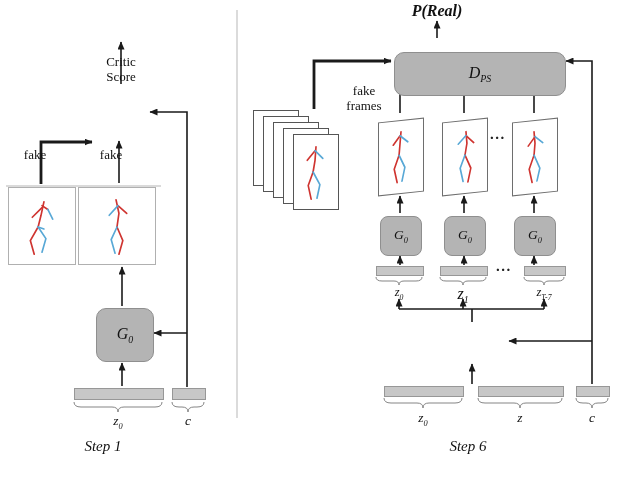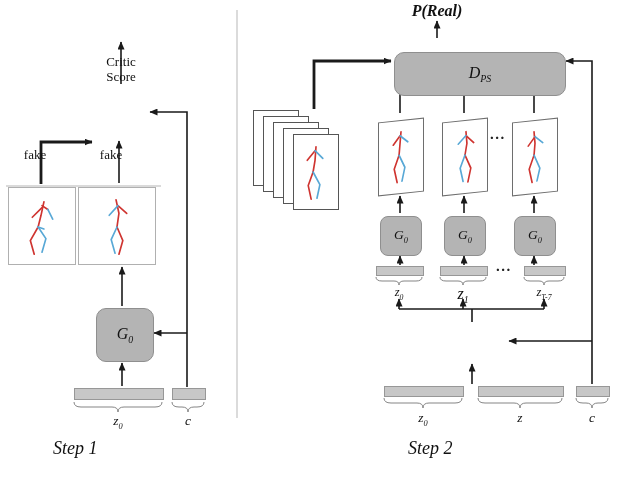--- a/index.html
+++ b/index.html
@@ -14,21 +14,21 @@
   .ah{fill:var(--arrow-color,#1a1a1a);}
   .node{position:absolute;background:var(--box-fill,#b4b4b4);
         border:1px solid var(--box-border,#8f8f8f);border-radius:10px;
         display:flex;align-items:center;justify-content:center;
         font-style:italic;font-size:16px;}
   .node.small{border-radius:8px;font-size:13.5px;}
   .bar{position:absolute;background:var(--bar-fill,#c7c7c7);
        border:1px solid var(--bar-border,#979797);}
   .mlabel{position:absolute;font-style:italic;font-size:13.5px;text-align:center;}
   .alabel{position:absolute;font-size:13px;text-align:center;line-height:1.15;font-style:normal;}
-  .steplabel{position:absolute;font-style:italic;font-size:18px;text-align:left;}
+  .steplabel{position:absolute;font-style:italic;font-size:15px;text-align:center;}
   sub{font-size:0.62em;}
   .frame{position:absolute;background:#fff;border:1px solid #b0b0b0;
          display:flex;align-items:center;justify-content:center;}
   .stackframe{position:absolute;background:#fff;border:1px solid #555;
               display:flex;align-items:center;justify-content:center;}
   .pframe{position:absolute;background:#fff;border:1px solid #6e6e6e;
           transform:skewY(-6deg);display:flex;align-items:center;justify-content:center;}
   .dots{position:absolute;font-size:15px;letter-spacing:1.5px;font-weight:bold;color:#222;}
   .skel{stroke-linecap:round;fill:none;}
   .skel .r{stroke:var(--skeleton-red,#cf3430);stroke-width:1.7;}
@@ -130,20 +130,21 @@
   <div class="mlabel" style="left:172px;top:413px;width:32px;">c</div>
 
   <div class="steplabel" style="left:53px;top:438px;width:100px;">Step 1</div>
 
   <div class="mlabel" style="left:392px;top:2px;width:90px;font-size:16px;font-weight:bold;">P(Real)</div>
 
   <div class="node" style="left:394px;top:52px;width:170px;height:42px;">
     <span><span>D</span><sub>PS</sub></span>
   </div>
 
+  <div class="alabel" style="left:340px;top:84px;width:48px;">fake frames</div>
 
   <div class="stackframe" style="left:253px;top:110px;width:44px;height:74px;"></div>
   <div class="stackframe" style="left:263px;top:116px;width:44px;height:74px;"></div>
   <div class="stackframe" style="left:273px;top:122px;width:44px;height:74px;"></div>
   <div class="stackframe" style="left:283px;top:128px;width:44px;height:74px;"></div>
   <div class="stackframe" style="left:293px;top:134px;width:44px;height:74px;">
     <svg class="skel" width="40" height="66" viewBox="0 0 40 68">
       <path class="r" d="M20,8 L19,22 L17,34"></path>
       <path class="r" d="M19,12 L11,22"></path>
       <path class="r" d="M17,34 L12,48 L15,62"></path>
@@ -210,15 +211,15 @@
   <div class="bar" style="left:384px;top:386px;width:78px;height:9px;"></div>
   <div class="bar" style="left:478px;top:386px;width:84px;height:9px;"></div>
   <div class="bar" style="left:576px;top:386px;width:32px;height:9px;"></div>
 
   <div class="mlabel" style="left:384px;top:410px;width:78px;">
     <span>z</span><sub>0</sub>
   </div>
   <div class="mlabel" style="left:478px;top:410px;width:84px;">z</div>
   <div class="mlabel" style="left:576px;top:410px;width:32px;">c</div>
 
-  <div class="steplabel" style="left:408px;top:438px;width:120px;">Step 2</div>
+  <div class="steplabel" style="left:408px;top:438px;width:120px;">Step 6</div>
 
 </div>
 
 </body></html>

